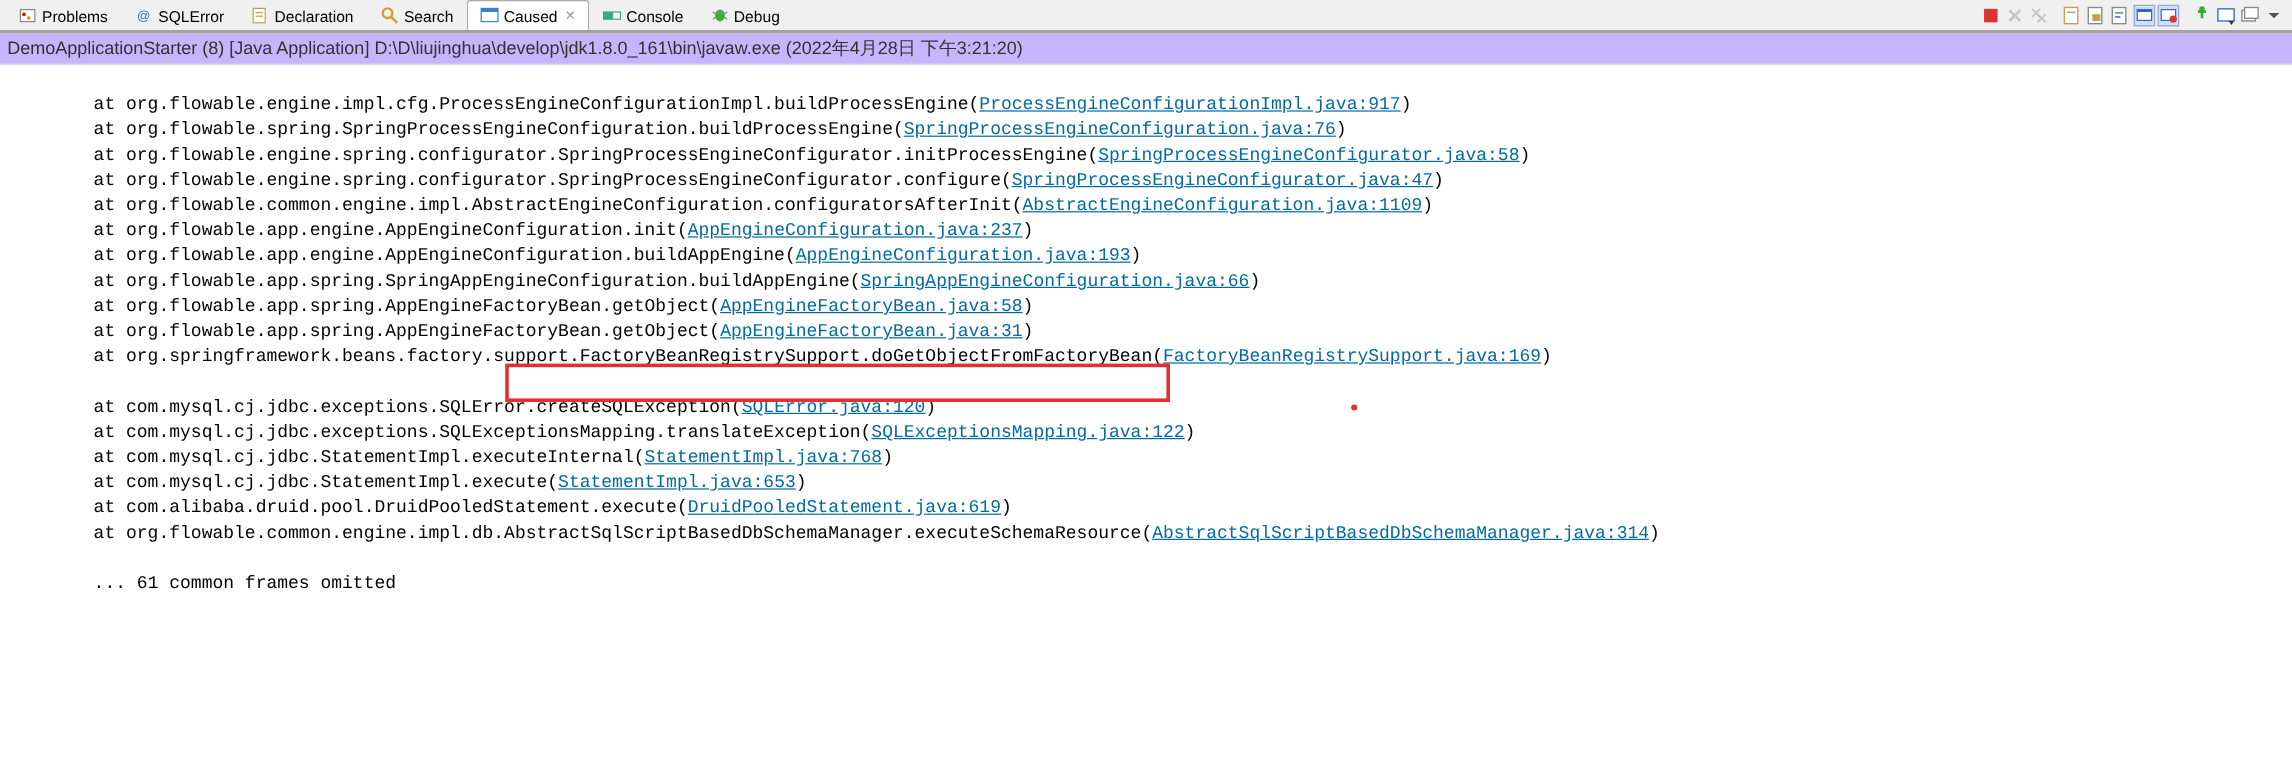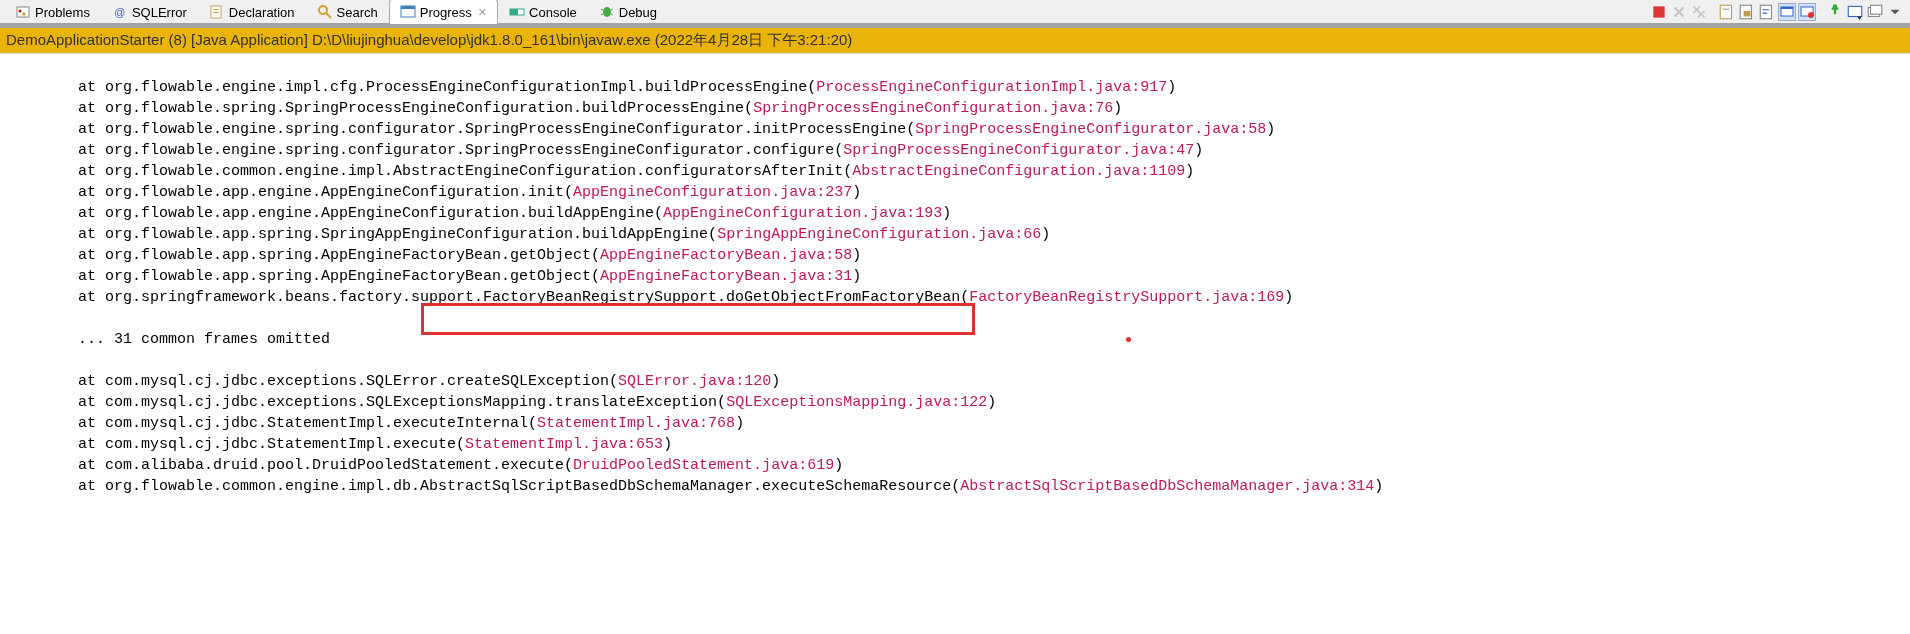--- a/index.html
+++ b/index.html
@@ -1,26 +1,26 @@
 <!DOCTYPE html>
 <html><head>
 <meta charset="utf-8">
 <style>
 * { margin: 0; padding: 0; box-sizing: border-box; }
 body { font-family: Arial, sans-serif; font-size: 13px; background: #fff; width: 1910px; }
-.tab-bar { display: flex; align-items: center; background: #f0f0f0; border-bottom: 5px solid #a3a3a3; height: 28px; padding-left: 4px; text-align: right; }
+.tab-bar { display: flex; align-items: center; background: #f0f0f0; border-bottom: 3px solid #a3a3a3; height: 28px; padding-left: 4px; text-align: right; }
 .tab { display: flex; align-items: center; padding: 4px 10px; cursor: pointer; border: 1px solid transparent; border-bottom: none; white-space: nowrap; }
 .tab.active { background: #fff; border-color: #aaa; border-top-left-radius: 3px; border-top-right-radius: 3px; }
 .tab-icon { width: 16px; height: 16px; margin-right: 4px; display: inline-block; }
 .toolbar { margin-left: auto; display: flex; align-items: center; gap: 2px; padding-right: 6px; }
 .tb-btn { width: 18px; height: 18px; display: inline-flex; align-items: center; justify-content: center; cursor: pointer; }
 .tb-btn.disabled { opacity: 0.4; }
-.header { background: #eab308; padding: 3px 6px; font-size: 15px; border-bottom: 1px solid #ddd; color: #333; }
+.header { background: #c4b5fd; padding: 3px 6px; font-size: 15px; border-bottom: 1px solid #ddd; color: #333; }
 .console-body { font-family: "Courier New", monospace; font-size: 15px; line-height: 21px; padding: 2px 6px; white-space: pre; color: #000; position: relative; }
-.link { color: #be185d; cursor: pointer; }
+.link { color: #0369a1; text-decoration: underline; cursor: pointer; }
 .highlight-box { position: absolute; border: 3px solid #e03030; pointer-events: none; }
 .red-dot { position: absolute; width: 5px; height: 5px; background: #e03030; border-radius: 50%; }
 </style>
 </head>
 <body>
 
 <div class="tab-bar">
   <div class="tab">
     <span class="tab-icon"><svg viewBox="0 0 16 16">
           <rect x="2" y="3" width="12" height="10" fill="#fff" stroke="#888"></rect>
@@ -48,21 +48,21 @@
           <circle cx="6" cy="6" r="4" fill="none" stroke="#d0a030" stroke-width="2"></circle>
           <line x1="9" y1="9" x2="14" y2="14" stroke="#d0a030" stroke-width="2"></line>
         </svg></span>
     <span>Search</span>
   </div>
   <div class="tab active">
     <span class="tab-icon"><svg viewBox="0 0 16 16">
           <rect x="1" y="2" width="14" height="11" fill="#fff" stroke="#4080c0"></rect>
           <rect x="1" y="2" width="14" height="3" fill="#4080c0"></rect>
         </svg></span>
-    <span>Progress</span>
+    <span>Caused</span>
     <span style="margin-left:6px;color:#999;font-size:11px;">✕</span>
   </div>
   <div class="tab">
     <span class="tab-icon"><svg viewBox="0 0 16 16">
           <rect x="1" y="5" width="14" height="6" fill="#fff" stroke="#3a8"></rect>
           <rect x="1" y="5" width="8" height="6" fill="#3a8"></rect>
         </svg></span>
     <span>Console</span>
   </div>
   <div class="tab">
@@ -147,17 +147,17 @@
           <path d="M4 6 l4 4 l4 -4" fill="#555"></path>
         </svg>
       </span>
   </div>
 </div>
 
 <div class="header">DemoApplicationStarter (8) [Java Application] D:\D\liujinghua\develop\jdk1.8.0_161\bin\javaw.exe (2022年4月28日 下午3:21:20)</div>
 
 <div class="console-body">
 <div id="stack1"><div><span>        at org.flowable.engine.impl.cfg.ProcessEngineConfigurationImpl.buildProcessEngine(</span><span class="link">ProcessEngineConfigurationImpl.java:917</span><span>)</span></div><div><span>        at org.flowable.spring.SpringProcessEngineConfiguration.buildProcessEngine(</span><span class="link">SpringProcessEngineConfiguration.java:76</span><span>)</span></div><div><span>        at org.flowable.engine.spring.configurator.SpringProcessEngineConfigurator.initProcessEngine(</span><span class="link">SpringProcessEngineConfigurator.java:58</span><span>)</span></div><div><span>        at org.flowable.engine.spring.configurator.SpringProcessEngineConfigurator.configure(</span><span class="link">SpringProcessEngineConfigurator.java:47</span><span>)</span></div><div><span>        at org.flowable.common.engine.impl.AbstractEngineConfiguration.configuratorsAfterInit(</span><span class="link">AbstractEngineConfiguration.java:1109</span><span>)</span></div><div><span>        at org.flowable.app.engine.AppEngineConfiguration.init(</span><span class="link">AppEngineConfiguration.java:237</span><span>)</span></div><div><span>        at org.flowable.app.engine.AppEngineConfiguration.buildAppEngine(</span><span class="link">AppEngineConfiguration.java:193</span><span>)</span></div><div><span>        at org.flowable.app.spring.SpringAppEngineConfiguration.buildAppEngine(</span><span class="link">SpringAppEngineConfiguration.java:66</span><span>)</span></div><div><span>        at org.flowable.app.spring.AppEngineFactoryBean.getObject(</span><span class="link">AppEngineFactoryBean.java:58</span><span>)</span></div><div><span>        at org.flowable.app.spring.AppEngineFactoryBean.getObject(</span><span class="link">AppEngineFactoryBean.java:31</span><span>)</span></div><div><span>        at org.springframework.beans.factory.support.FactoryBeanRegistrySupport.doGetObjectFromFactoryBean(</span><span class="link">FactoryBeanRegistrySupport.java:169</span><span>)</span></div></div>
-<div><span><span>        ... </span><span>31 common frames omitted</span></span></div>
 <div id="stack2"><div><span>        at com.mysql.cj.jdbc.exceptions.SQLError.createSQLException(</span><span class="link">SQLError.java:120</span><span>)</span></div><div><span>        at com.mysql.cj.jdbc.exceptions.SQLExceptionsMapping.translateException(</span><span class="link">SQLExceptionsMapping.java:122</span><span>)</span></div><div><span>        at com.mysql.cj.jdbc.StatementImpl.executeInternal(</span><span class="link">StatementImpl.java:768</span><span>)</span></div><div><span>        at com.mysql.cj.jdbc.StatementImpl.execute(</span><span class="link">StatementImpl.java:653</span><span>)</span></div><div><span>        at com.alibaba.druid.pool.DruidPooledStatement.execute(</span><span class="link">DruidPooledStatement.java:619</span><span>)</span></div><div><span>        at org.flowable.common.engine.impl.db.AbstractSqlScriptBasedDbSchemaManager.executeSchemaResource(</span><span class="link">AbstractSqlScriptBasedDbSchemaManager.java:314</span><span>)</span></div></div>
+<div><span><span>        ... </span><span>61 common frames omitted</span></span></div>
 <div class="highlight-box" style="top:249px;left:421px;width:554px;height:32px;"></div>
 <div class="red-dot" style="top:283px;left:1126px;"></div>
 </div>
 
 </body></html>

